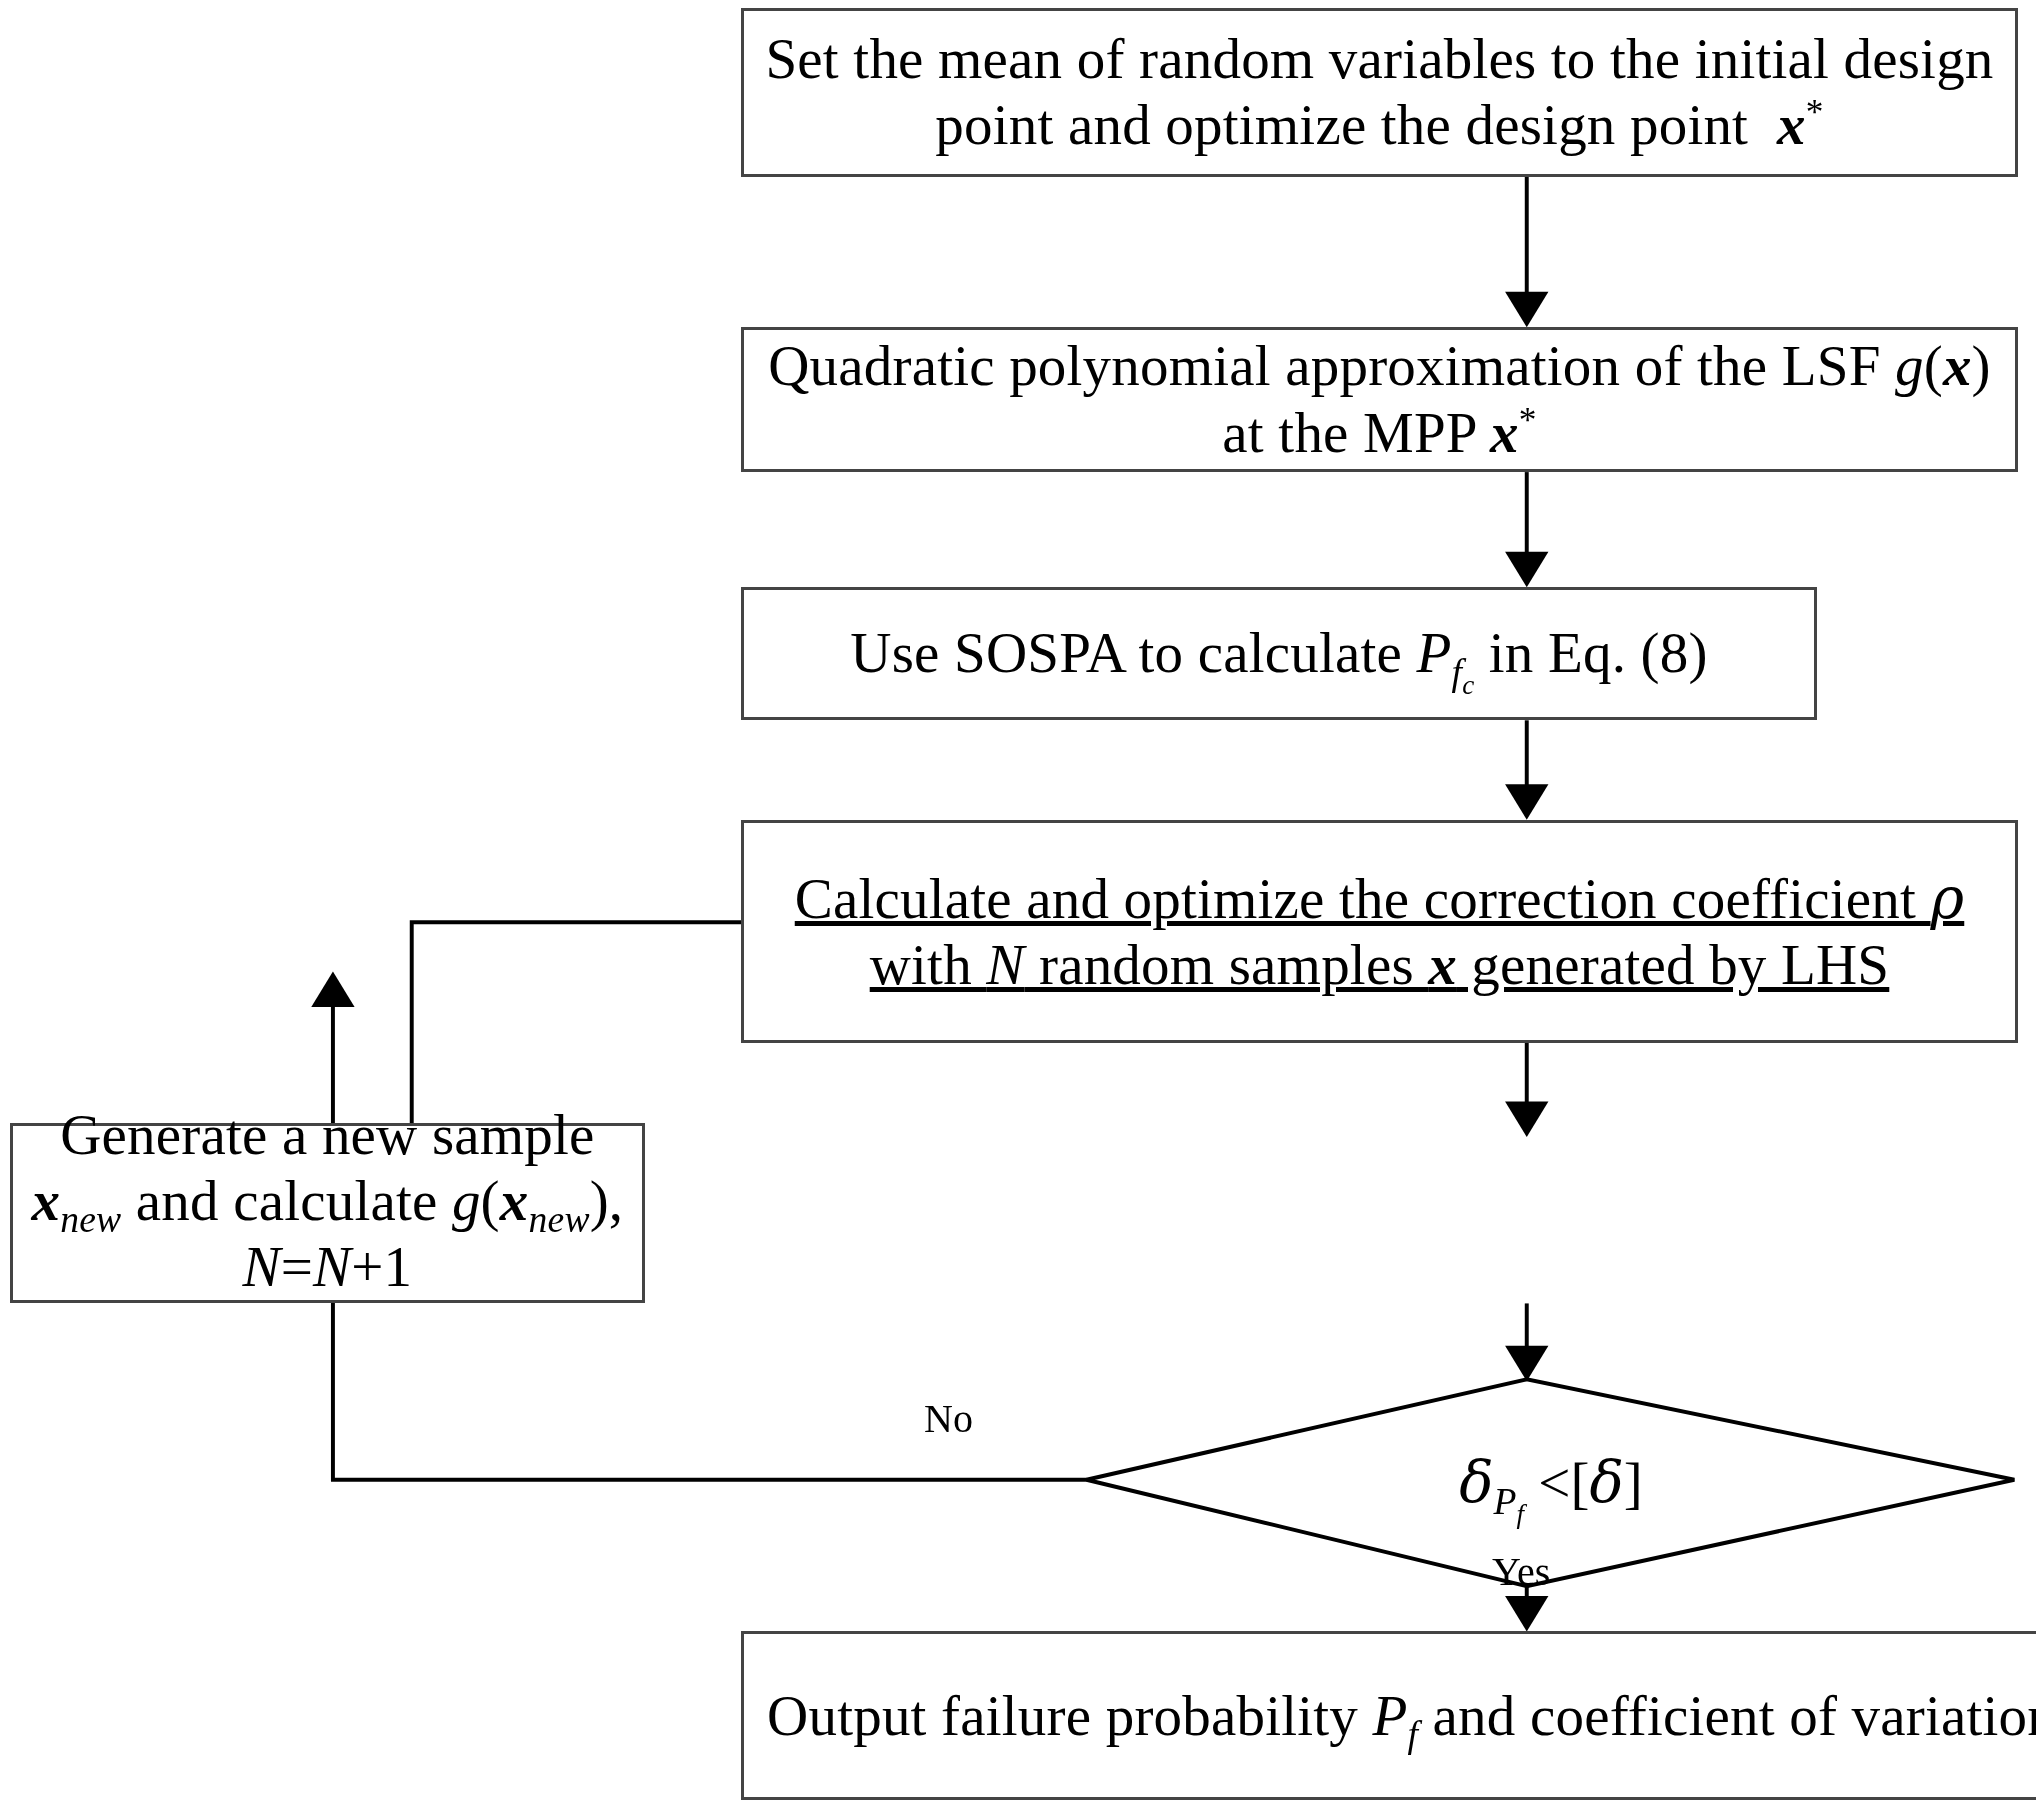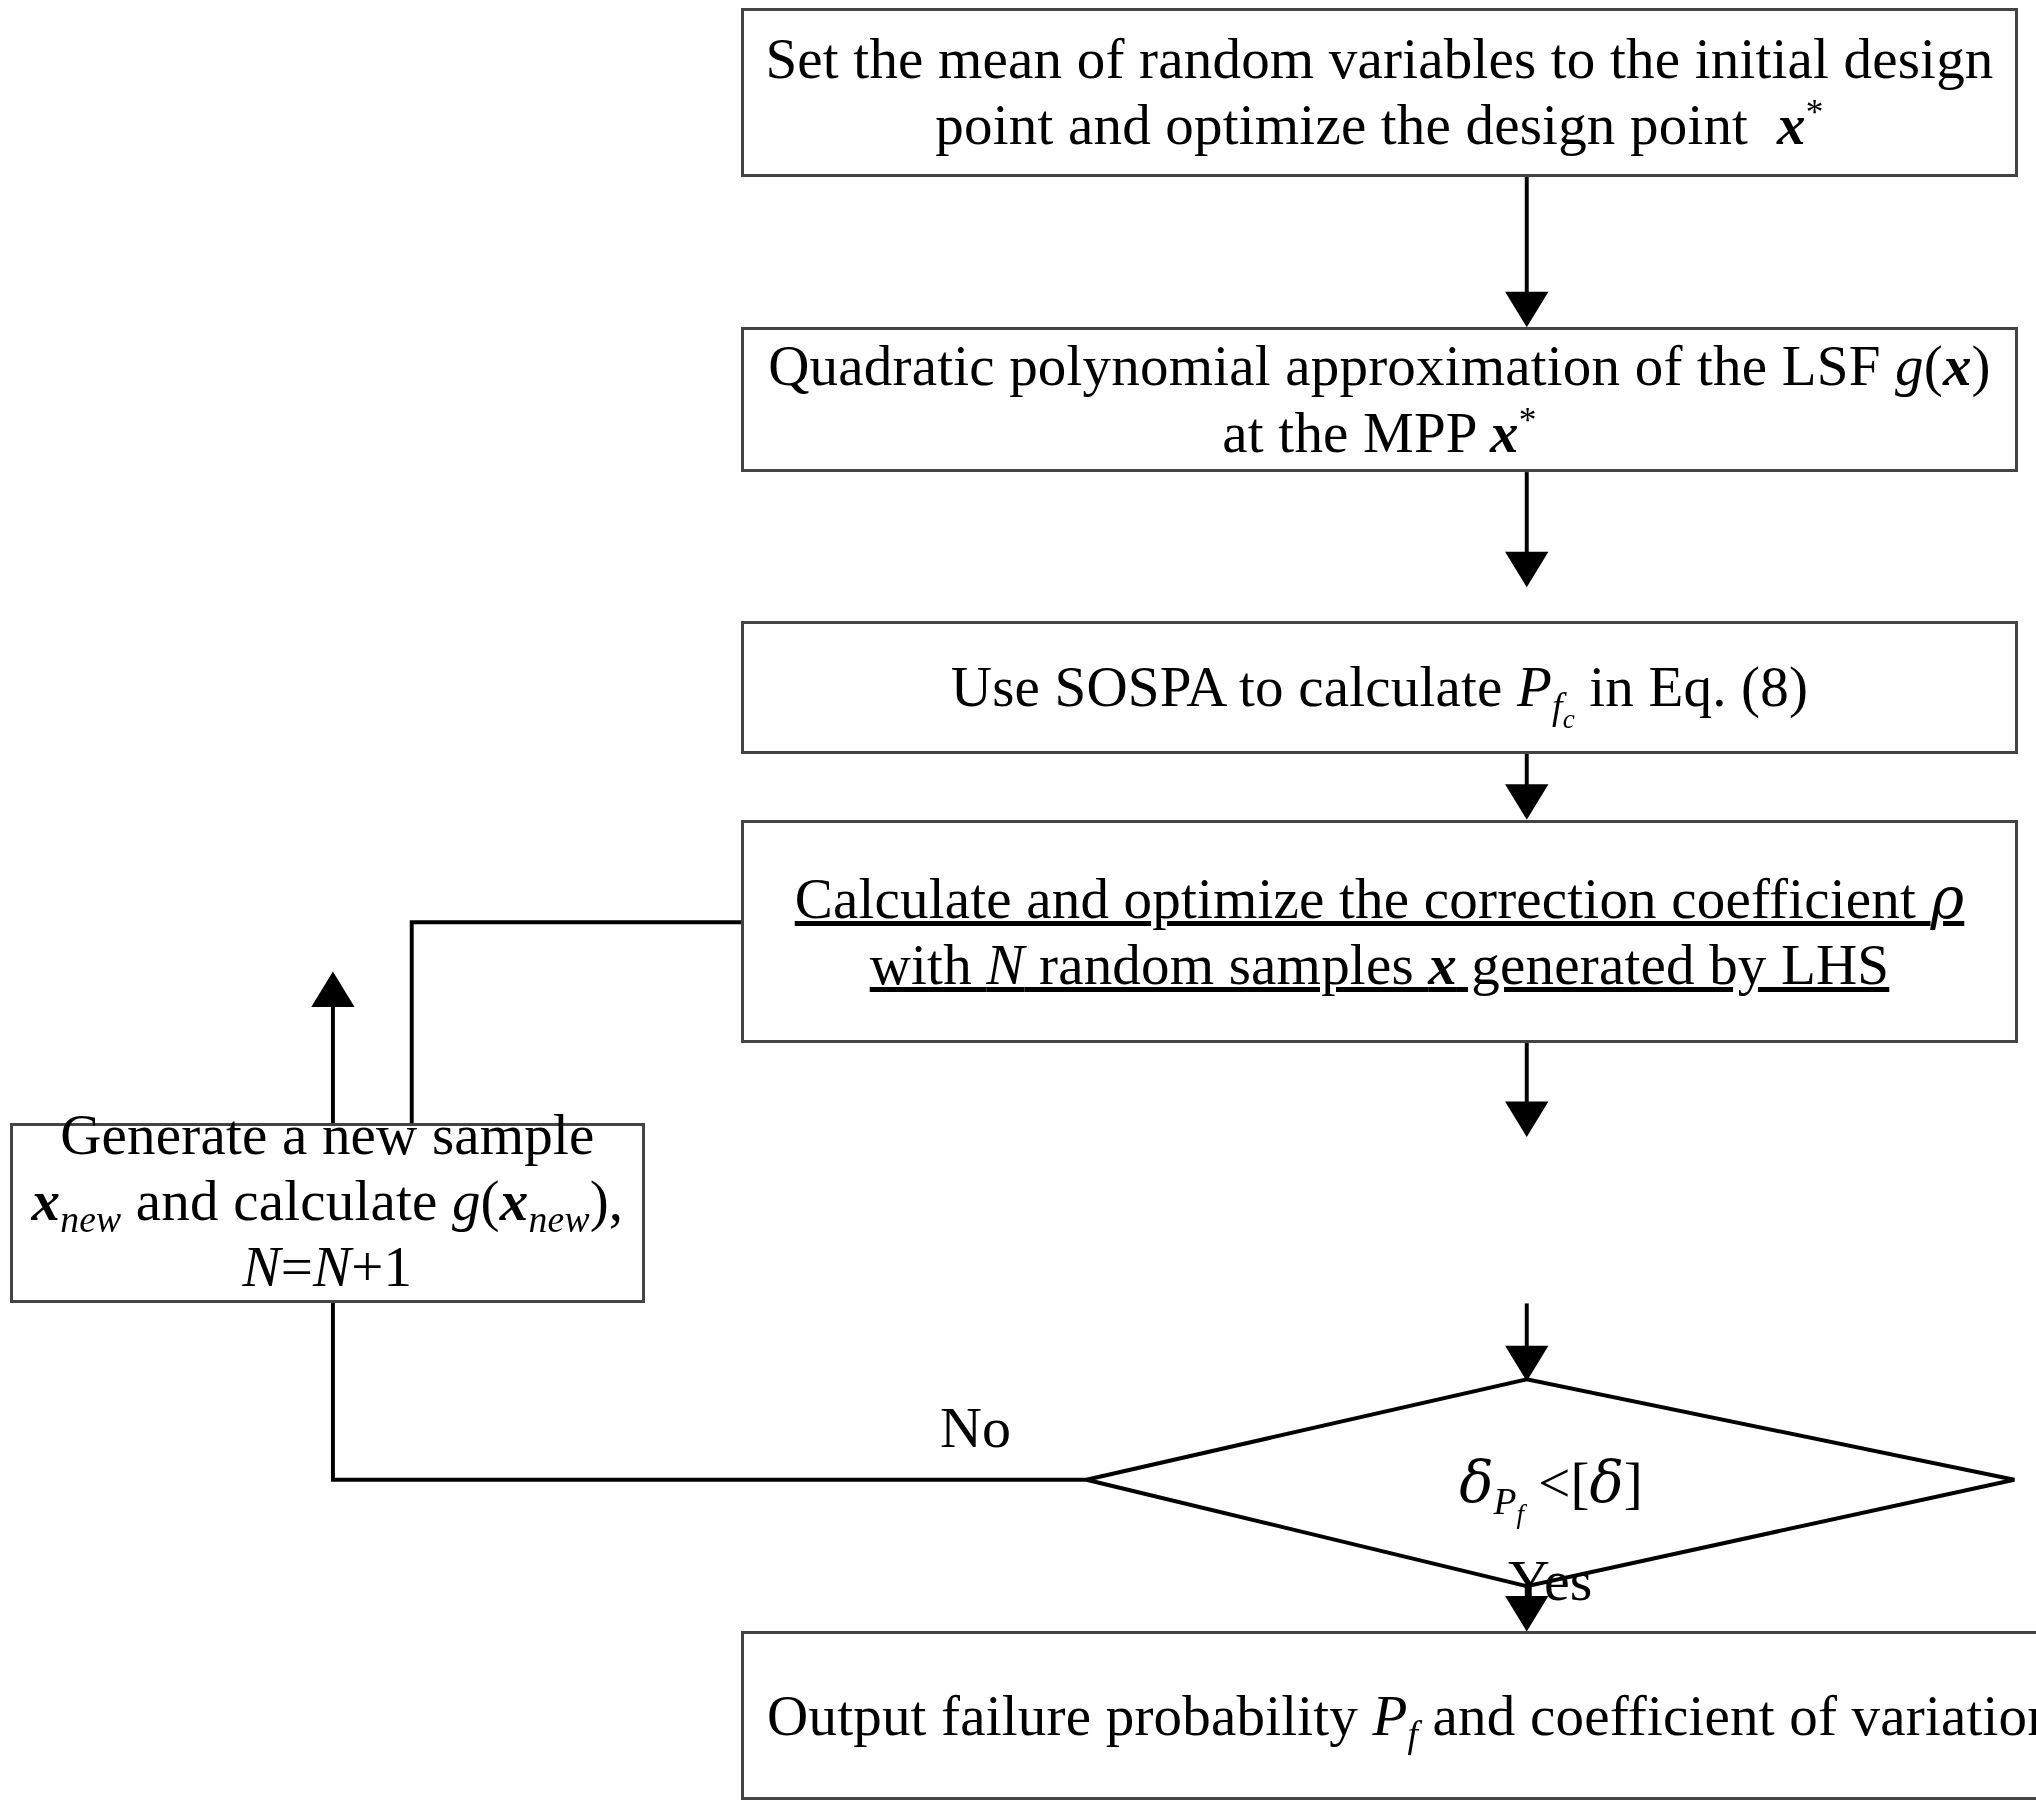--- a/index.html
+++ b/index.html
@@ -51,24 +51,23 @@
     justify-content: center;
   }
   .decision .txt {
     position: relative;
     font-size: 57px;
     line-height: 1.1;
     z-index: 2;
   }
   .edge-label {
     position: absolute;
-    font-size: 58px;
+    font-size: 40px;
     line-height: 1;
     white-space: nowrap;
-    margin-left: 16px;
   }
   
   i.v { font-style: italic; }
   b.v { font-style: italic; font-weight: bold; }
   .sup {
     font-size: 0.62em;
     vertical-align: super;
     font-style: normal;
   }
   .sub {
@@ -143,21 +142,21 @@
   </svg>
 
   <div class="node" style="left:741px; top:7.9px; width:1277px; height:169px;">
     <span class="txt">Set the mean of random variables to the initial design point and optimize the design point&nbsp; <b class="v">x</b><span class="sup">*</span></span>
   </div>
 
   <div class="node" style="left:741px; top:327px; width:1277px; height:145px;">
     <span class="txt">Quadratic polynomial approximation of the LSF <i class="v">g</i>(<b class="v">x</b>) at the MPP <b class="v">x</b><span class="sup">*</span></span>
   </div>
 
-  <div class="node" style="left:741px; top:587px; width:1277px; height:133px;margin-top:34px;">
+  <div class="node" style="left:741px; top:587px; width:1076px; height:133px;">
     <span class="txt">Use SOSPA to calculate <i class="v">P</i><span class="sub"><i class="v">f</i><span class="subsub">c</span></span> in Eq. (8)</span>
   </div>
 
   <div class="node" style="left:741px; top:820px; width:1277px; height:223px;text-decoration:underline;">
     <span class="txt">Calculate and optimize the correction coefficient <span class="gk">ρ</span> with <i class="v">N</i> random samples <b class="v">x</b> generated by LHS</span>
   </div>
 
   <div class="node" style="left:9.9px; top:1123px; width:635px; height:180px;align-items:flex-end;">
     <span class="txt">Generate a new sample <b class="v">x</b><span class="sub">new</span> and calculate <i class="v">g</i>(<b class="v">x</b><span class="sub">new</span>), <i class="v">N</i>=<i class="v">N</i>+1</span>
   </div>

